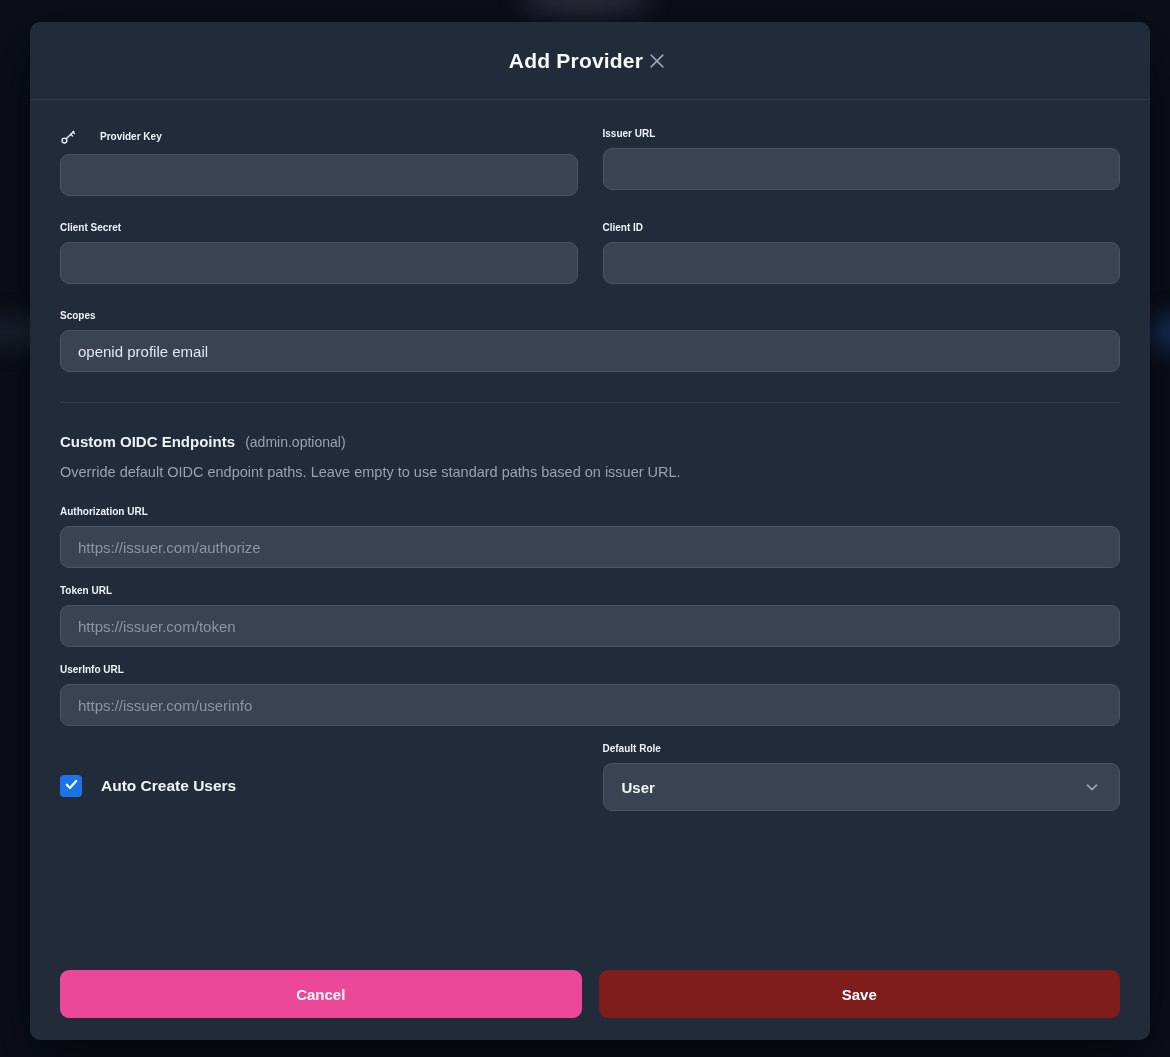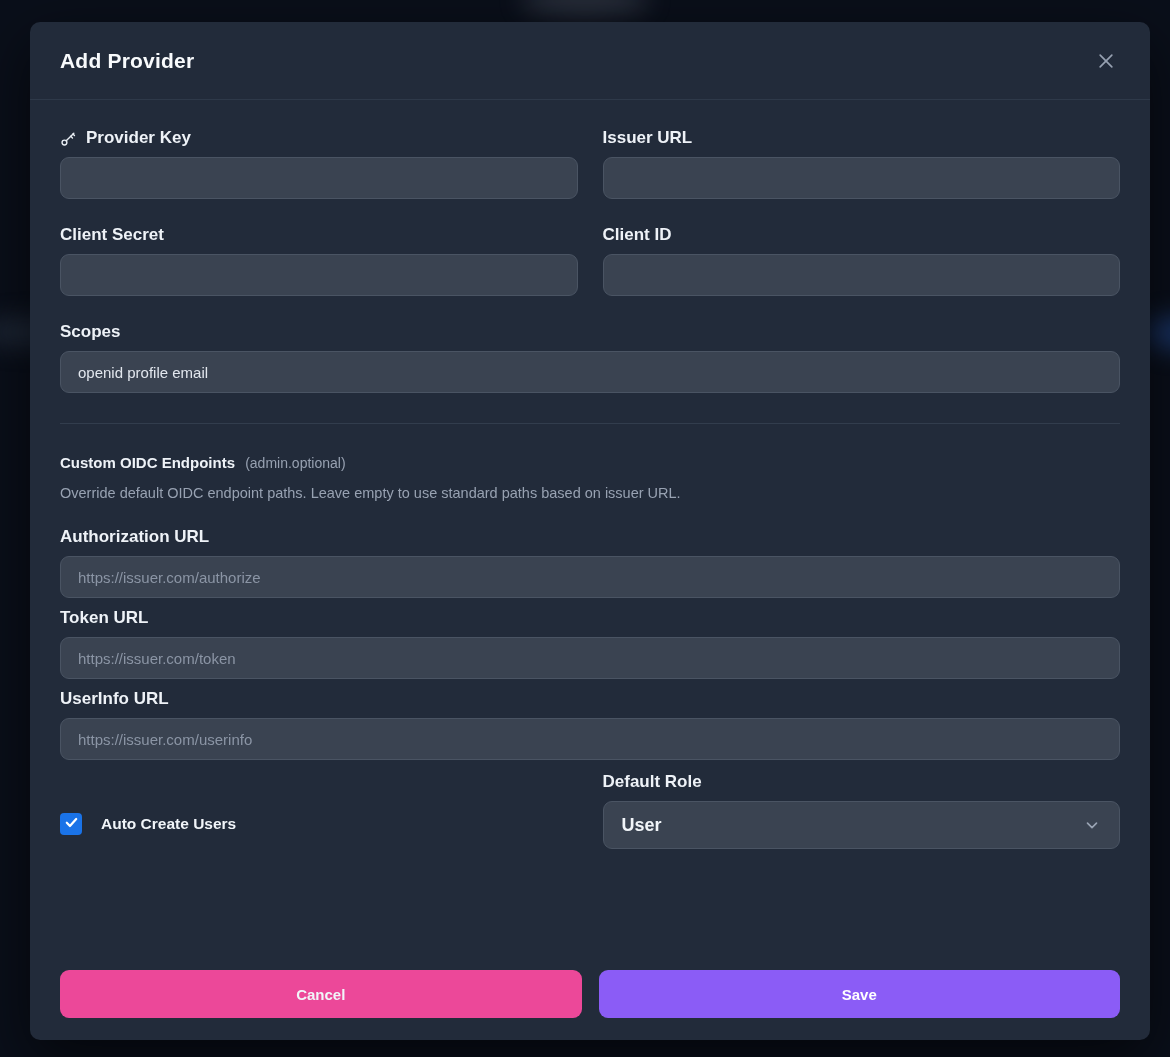--- a/index.html
+++ b/index.html
@@ -20,57 +20,57 @@
     position: absolute;
     left: 30px; top: 22px;
     width: 1120px; height: 1018px;
     background: #222b3a;
     border-radius: 10px;
     box-shadow: 0 20px 60px rgba(0,0,0,0.6);
     display: flex;
     flex-direction: column;
   }
   .modal-header {
-    display: flex; align-items: center; justify-content: space-between;
+    display: flex; align-items: center; justify-content: center;
     padding: 0 30px;
     height: 78px;
     border-bottom: 1px solid #2e3949;
     flex: 0 0 auto;
   }
   .modal-title { color: #f8fafc; font-size: 21px; font-weight: 700; letter-spacing: 0.2px; }
   .close-btn {
     background: none; border: none; cursor: pointer;
     color: #97a1b1; width: 28px; height: 28px;
     display: flex; align-items: center; justify-content: center;
   }
   .close-btn svg { display: block; }
 
   .modal-body { padding: 28px 30px 30px 30px; flex: 1 1 auto; }
 
   .row-2col { display: grid; grid-template-columns: 1fr 1fr; column-gap: 25px; margin-bottom: 26px; }
   .field-label {
-    display: flex; align-items: center; gap: 9px;
-    color: #eef2f7; font-size: 17px; font-weight: 700;
+    display: flex; align-items: center; gap: 23px;
+    color: #eef2f7; font-size: 10px; font-weight: 700;
     margin-bottom: 9px;
   }
   .field-label .icon { display: inline-flex; color: #e8edf3; }
   .text-input {
     width: 100%; height: 42px;
     background: #3a4351;
     border: 1px solid #4a5463;
     border-radius: 9px;
     padding: 12px 17px;
     color: #e2e7ee;
     font-size: 15px;
     font-family: "Liberation Sans", sans-serif;
     outline: none;
   }
   .text-input::placeholder { color: #8b95a5; opacity: 1; }
 
-  .full-field { margin-bottom: 10px; }
+  .full-field { margin-bottom: 17px; }
 
   .divider { border: none; border-top: 1px solid #323d4d; margin: 30px 0 30px 0; }
 
   .section-heading { margin-bottom: 14px; font-size: 15px; }
   .section-heading .heading-main { color: #eef2f7; font-weight: 700; }
   .section-heading .heading-suffix { color: #97a1b1; font-weight: 400; font-size: 14px; margin-left: 6px; text-align: right; }
   .section-desc { color: #98a2b2; font-size: 14.5px; margin-bottom: 26px; }
 
   .bottom-row { display: grid; grid-template-columns: 1fr 1fr; column-gap: 25px; margin-top: 12px; align-items: end; }
   .checkbox-wrap { display: flex; align-items: center; gap: 19px; height: 48px; margin-bottom: 1px; }
@@ -84,35 +84,35 @@
 
   .select-box {
     height: 48px;
     background: #3a4351;
     border: 1px solid #4a5463;
     border-radius: 9px;
     display: flex; align-items: center; justify-content: space-between;
     padding: 0 18px;
     cursor: pointer;
   }
-  .select-value { color: #f1f5f9; font-size: 18px; font-weight: 700; }
+  .select-value { color: #f1f5f9; font-size: 15px; font-weight: 700; }
   .select-box .chevron { color: #9aa4b4; display: inline-flex; }
 
   .modal-footer {
     display: grid; grid-template-columns: 1fr 1fr; column-gap: 17px;
     padding: 0 30px 22px 30px;
     flex: 0 0 auto;
   }
   .btn {
     height: 48px; border: none; border-radius: 9px;
     font-size: 15px; font-weight: 700; cursor: pointer;
     font-family: "Liberation Sans", sans-serif;
   }
   .btn-cancel { background: #ec4899; color: #f1f5f9; }
-  .btn-save { background: #8b5cf6; color: #ffffff; }
+  .btn-save { background: #7f1d1d; color: #ffffff; }
 </style>
 </head>
 <body>
 
 <div class="backdrop">
   <div class="smudge smudge-top"></div>
   <div class="smudge smudge-left"></div>
   <div class="smudge smudge-right"></div>
 </div>
 

